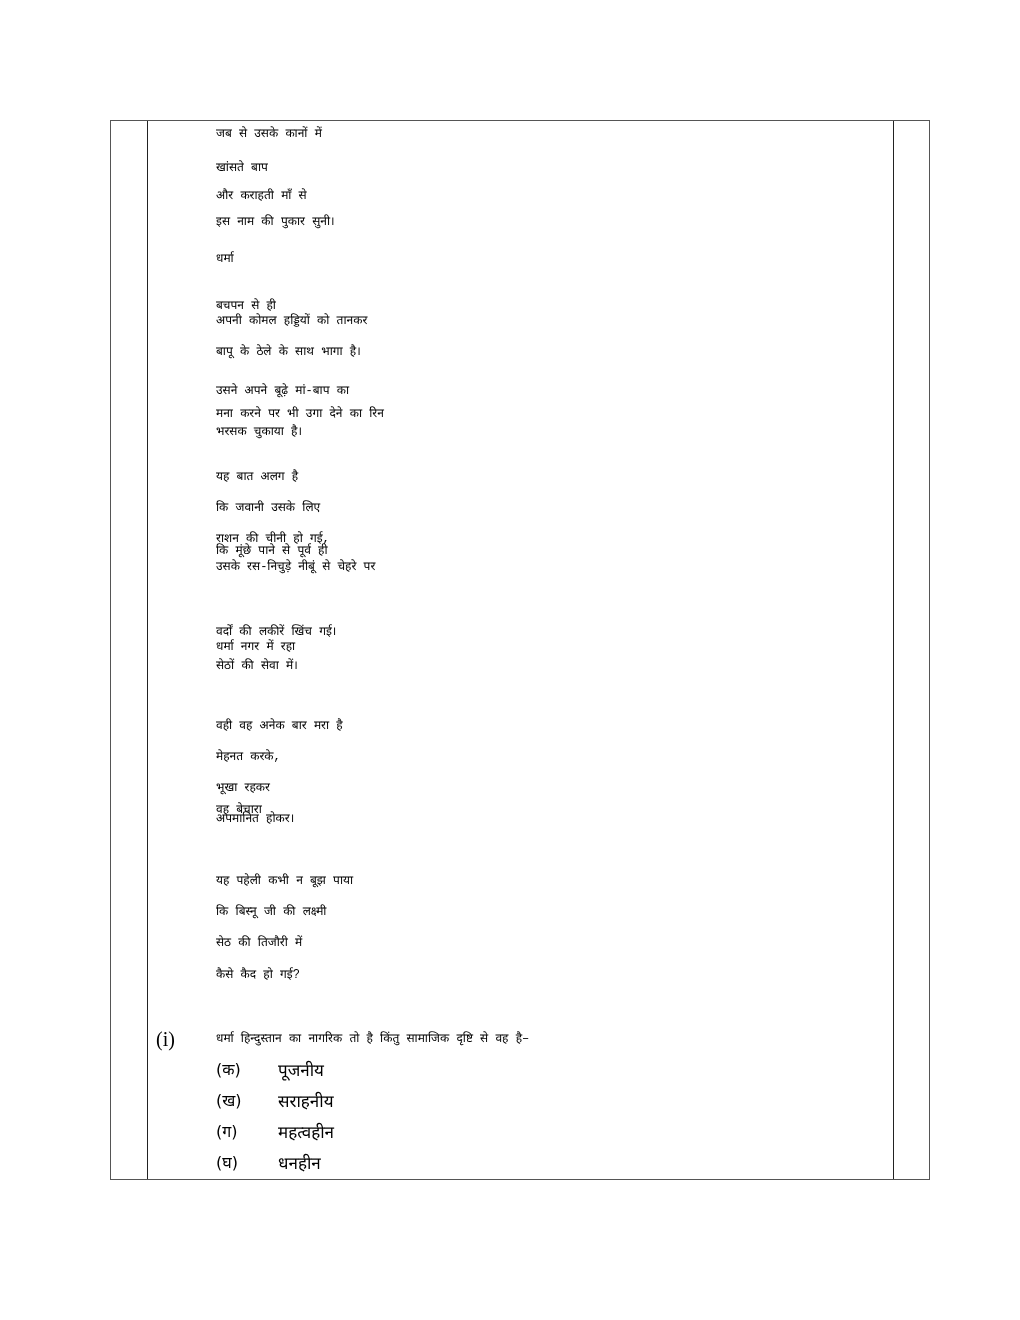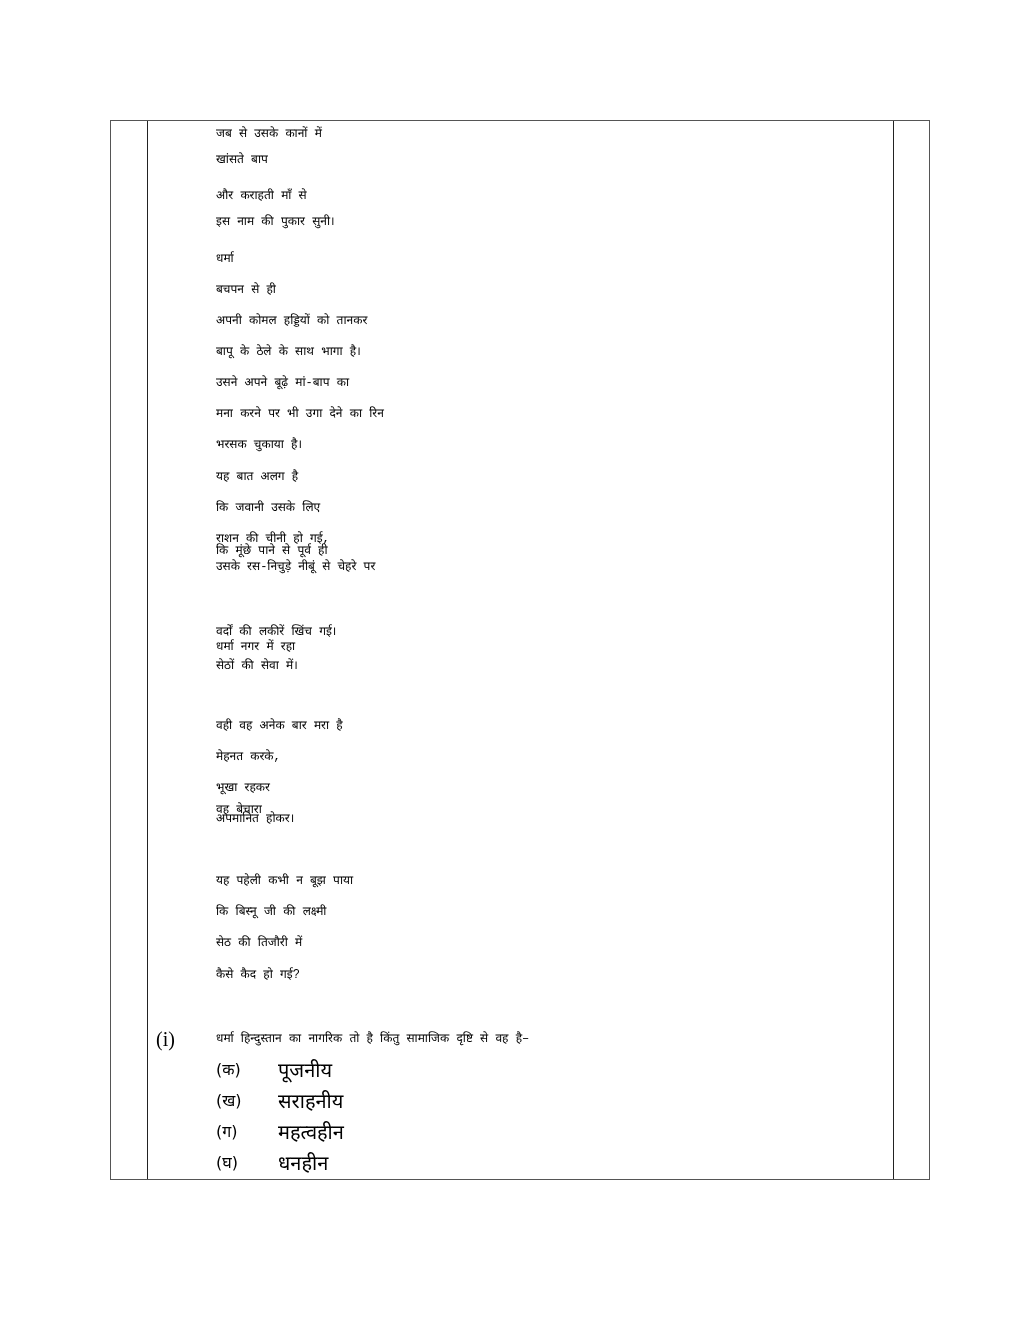--- a/index.html
+++ b/index.html
@@ -9,42 +9,42 @@
     border: 1.5px solid #555; box-sizing: border-box;
   }
   .vline { position: absolute; top: 0; bottom: 0; width: 0; border-left: 1.5px solid #222; }
   .vline.c1 { left: 36px; }
   .vline.c2 { left: 782px; }
   .line {
     position: absolute; left: 216px; font-size: 12px; line-height: 20px; white-space: nowrap; font-family: Liberation Mono, monospace;
   }
   .qnum { position: absolute; left: 156px; font-family: "Liberation Serif", serif; font-size: 20px; line-height: 24px; }
   .opt-label { position: absolute; left: 216px; font-size: 16px; line-height: 20px; }
-  .opt-text { position: absolute; left: 278px; font-size: 20px; line-height: 20px; }
+  .opt-text { position: absolute; left: 278px; font-size: 17px; line-height: 20px; }
 </style>
 </head>
 <body>
 
 <div class="table">
   <div class="vline c1"></div>
   <div class="vline c2"></div>
 </div>
 
 <div>
   <div class="line" style="top:124px">जब से उसके कानों में</div>
-  <div class="line" style="top:150px">खांसते बाप</div>
+  <div class="line" style="top:158px">खांसते बाप</div>
   <div class="line" style="top:186px">और कराहती माँ से</div>
   <div class="line" style="top:212px">इस नाम की पुकार सुनी।</div>
   <div class="line" style="top:249px">धर्मा</div>
-  <div class="line" style="top:280px">बचपन से ही</div>
+  <div class="line" style="top:296px">बचपन से ही</div>
   <div class="line" style="top:311px">अपनी कोमल हड्डियों को तानकर</div>
   <div class="line" style="top:342px">बापू के ठेले के साथ भागा है।</div>
-  <div class="line" style="top:373px">उसने अपने बूढ़े मां-बाप का</div>
+  <div class="line" style="top:381px">उसने अपने बूढ़े मां-बाप का</div>
   <div class="line" style="top:404px">मना करने पर भी उगा देने का रिन</div>
-  <div class="line" style="top:435px">भरसक चुकाया है।</div>
+  <div class="line" style="top:422px">भरसक चुकाया है।</div>
   <div class="line" style="top:467px">यह बात अलग है</div>
   <div class="line" style="top:498px">कि जवानी उसके लिए</div>
   <div class="line" style="top:529px">राशन की चीनी हो गई,</div>
   <div class="line" style="top:541px">कि मूंछे पाने से पूर्व ही</div>
   <div class="line" style="top:557px">उसके रस-निचुड़े नीबूं से चेहरे पर</div>
   <div class="line" style="top:622px">वर्दों की लकीरें खिंच गई।</div>
   <div class="line" style="top:637px">धर्मा नगर में रहा</div>
   <div class="line" style="top:656px">सेठों की सेवा में।</div>
   <div class="line" style="top:716px">वही वह अनेक बार मरा है</div>
   <div class="line" style="top:747px">मेहनत करके,</div>

